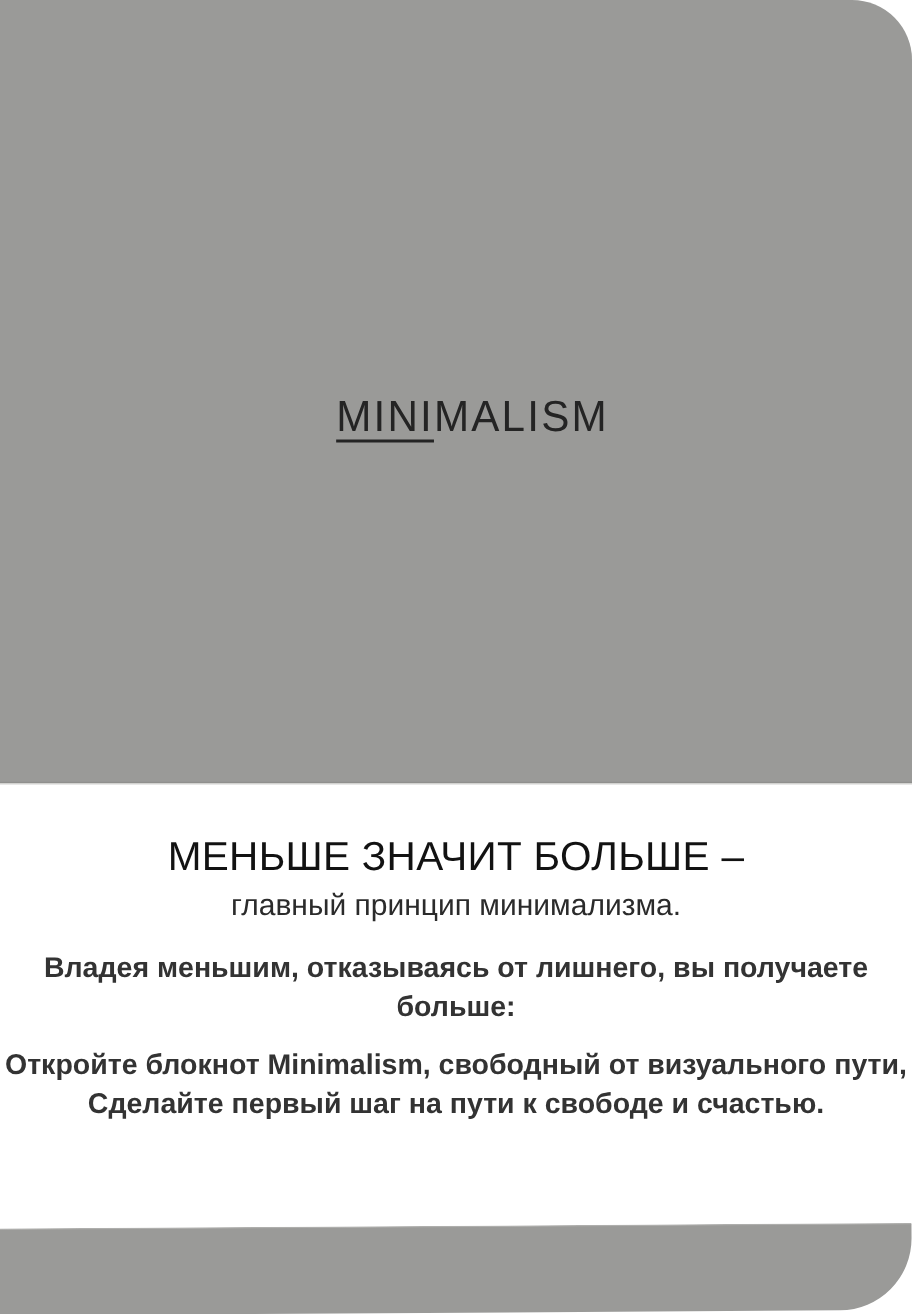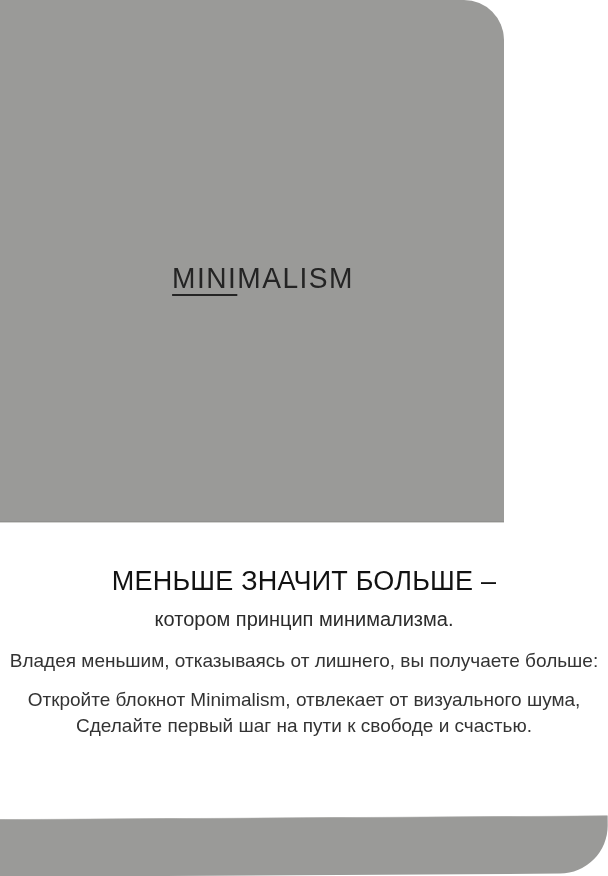--- a/index.html
+++ b/index.html
@@ -14,21 +14,21 @@
     height: 876px;
     background: #ffffff;
     overflow: hidden;
   }
 
   
   .cover {
     position: absolute;
     left: 0;
     top: 0;
-    width: 504px;
+    width: 608px;
     height: 521px;
     background: #9a9a98;
     border-top-right-radius: 40px;
     border-bottom: 1px solid #90908e;
     box-shadow: 0 1px 0 #d2d2d0;
   }
   .cover-title {
     position: absolute;
     left: 11px;
     top: 262px;
@@ -49,39 +49,39 @@
   
   .description {
     position: absolute;
     left: 0;
     top: 556px;
     width: 608px;
     text-align: center;
     color: #2e2e2e;
   }
   .desc-heading {
-    margin: 10px;
+    margin: 0;
     font-size: 27px;
     line-height: 31px;
     font-weight: 400;
     letter-spacing: 0.2px;
     color: #121212;
   }
   .desc-subheading {
     margin: 5px 0 0 0;
     font-size: 20px;
     line-height: 24px;
     font-weight: 400;
     color: #2b2b2b;
   }
   .desc-paragraph {
     margin: 0;
     font-size: 19px;
     line-height: 26px;
-    font-weight: 400;
+    font-weight: 700;
     color: #333333;
   }
   .desc-paragraph.p1 { margin-top: 17px; }
   .desc-paragraph.p2 { margin-top: 13px; }
   .desc-paragraph.p3 { }
   .desc-line { display: block; }
 
   
   .bottom-strip {
     position: absolute;
@@ -102,28 +102,28 @@
 <div class="page">
 
   <div class="cover">
     <div class="cover-title">
       <span class="underlined">MINI</span><span>MALISM</span>
     </div>
   </div>
 
   <div class="description">
     <h1 class="desc-heading">МЕНЬШЕ ЗНАЧИТ БОЛЬШЕ –</h1>
-    <div class="desc-subheading">котором принцип минимализма.</div>
+    <div class="desc-subheading">главный принцип минимализма.</div>
 
     <p class="desc-paragraph p1">
       <span class="desc-line">Владея меньшим, отказываясь от лишнего, вы получаете больше:</span>
     </p>
 
     <p class="desc-paragraph p2">
-      <span class="desc-line">Откройте блокнот Minimalism, отвлекает от визуального шума,</span>
+      <span class="desc-line">Откройте блокнот Minimalism, свободный от визуального пути,</span>
     </p>
 
     <p class="desc-paragraph p3">
       <span class="desc-line">Сделайте первый шаг на пути  к свободе и счастью.</span>
     </p>
   </div>
 
   <div class="bottom-strip"></div>
 
 </div>

